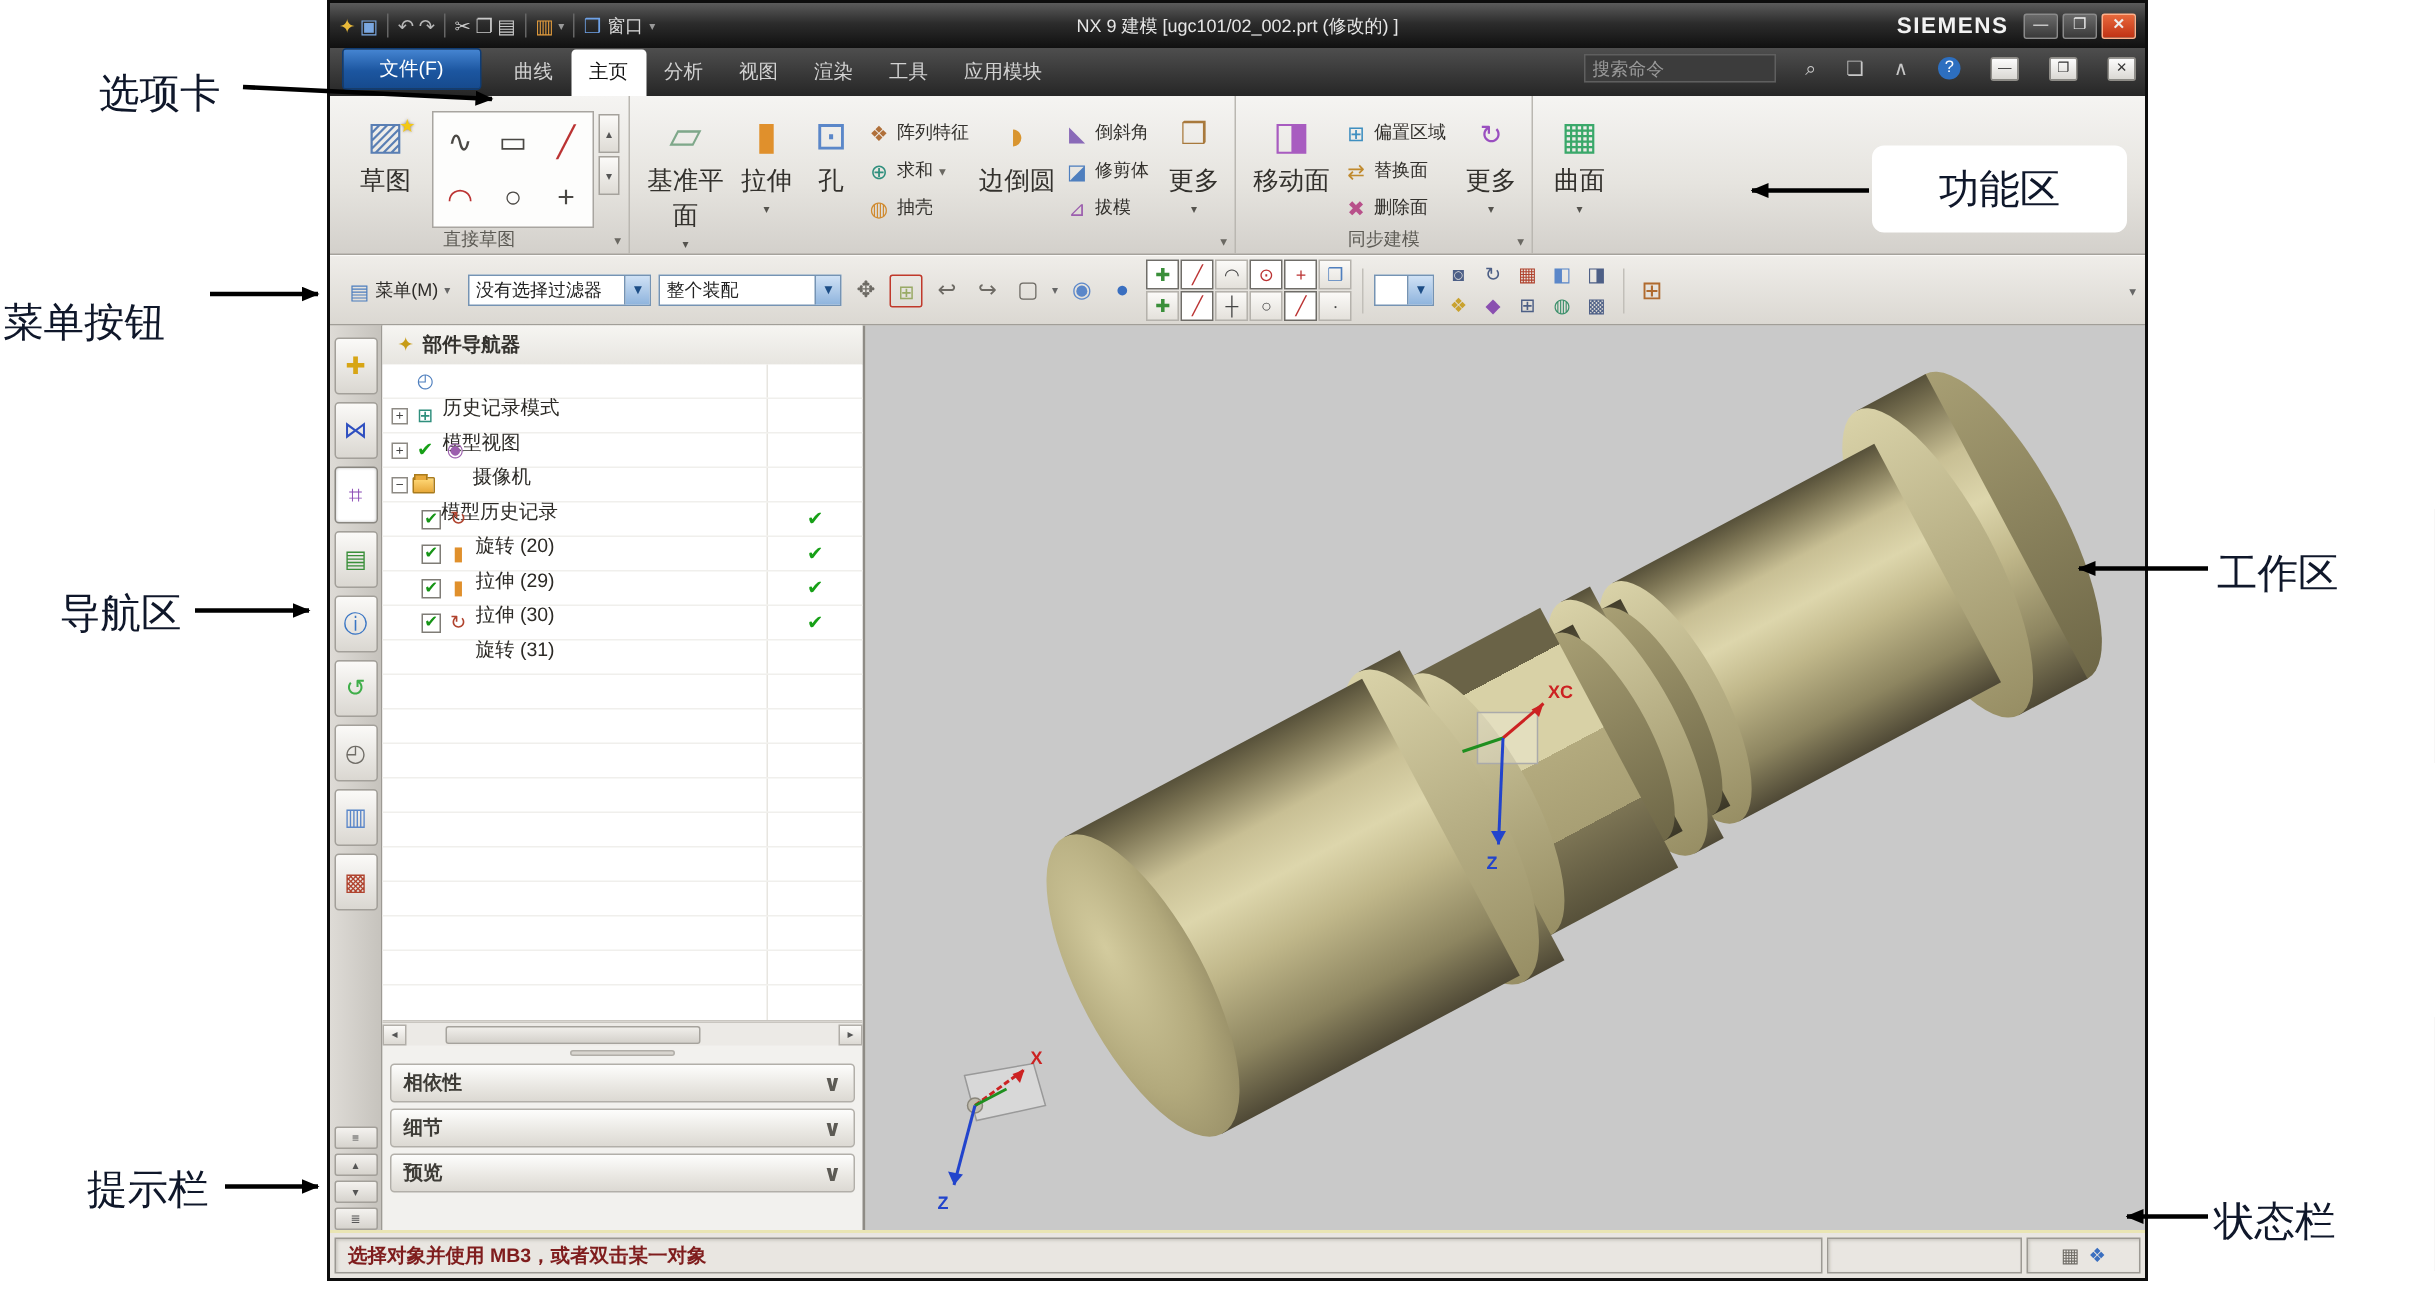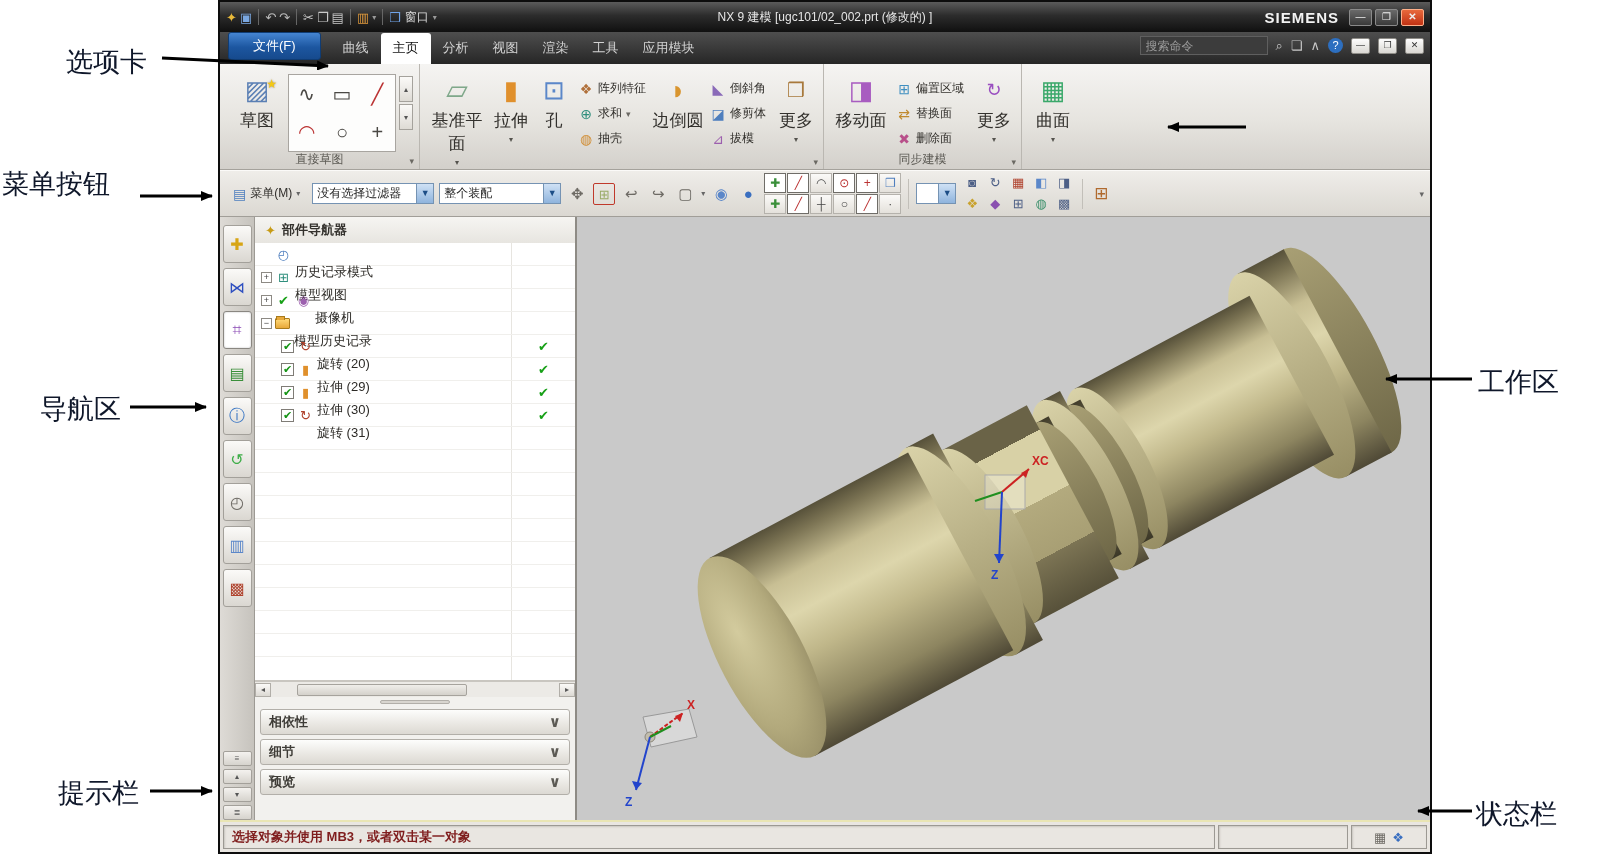--- a/index.html
+++ b/index.html
@@ -27,21 +27,21 @@
     background:linear-gradient(#6a6a6a,#3a3a3a); color:#eee; font-size:10px; line-height:14px; text-align:center; }
   .wbtn.close { background:linear-gradient(#e8693c,#c03214); border-color:#ffb08a; font-weight:bold; }
 
   
   .tab-row { height:32px; flex:0 0 32px; background:linear-gradient(#4e4e4e,#262626);
     display:flex; align-items:flex-end; position:relative; }
   .file-btn { margin:0 10px 4px 8px; padding:4px 24px; border:1px solid #0f3c74; border-radius:3px;
     background:linear-gradient(#4585d2,#1c56a0 55%,#164a8d); color:#fff; font-size:13px; }
   .tab { background:none; border:none; color:#d2d2d2; font-size:13px; padding:6px 12px 7px; }
   .tab.active { background:#fff; color:#111; border-radius:3px 3px 0 0; }
-  .tabbar-right { position:absolute; right:6px; top:4px; display:flex; align-items:center; gap:8px;margin-left:12px; }
+  .tabbar-right { position:absolute; right:6px; top:4px; display:flex; align-items:center; gap:20px;margin-left:12px; }
   .cmd-search { width:128px; height:19px; background:#3c3c3c; border:1px solid #5f5f5f;
     color:#b9b9b9; font-size:12px; padding:0 5px; }
   .cmd-search::placeholder { color:#9a9a9a; }
   .titem { color:#c7c7c7; font-size:13px; }
   .help-badge { width:15px; height:15px; border-radius:50%; background:#2d6fc0; color:#fff;
     font-size:11px; text-align:center; line-height:15px; }
   .mini-wbtn { width:19px; height:16px; background:linear-gradient(#fdfdfd,#d9d7d2);
     border:1px solid #8f8d88; border-radius:2px; color:#333; font-size:9px; line-height:13px; text-align:center; }
 
   
@@ -659,23 +659,24 @@
       <div class="pcell pmsg">选择对象并使用 MB3，或者双击某一对象</div>
       <div class="pcell mid"></div>
       <div class="pcell icons">
         <span class="sico">▦</span>
         <span class="sico b">❖</span>
       </div>
     </div>
   </div>
 
   <div class="callout" style="left:66px;top:44px">选项卡</div>
-  <div class="callout" style="left:2px;top:166px">菜单按钮</div>
+  <div class="callout" style="left:2px;top:197px">菜单按钮</div>
   <div class="callout" style="left:40px;top:391px">导航区</div>
   <div class="callout" style="left:58px;top:775px">提示栏</div>
+  <div class="callout boxed" style="left:1248px;top:97px">功能区</div>
   <div class="callout" style="left:1478px;top:364px">工作区</div>
   <div class="callout" style="left:1476px;top:796px">状态栏</div>
 
   <svg class="arrows" width="1623" height="864">
     <defs>
       <marker id="ah" markerWidth="12" markerHeight="10" refX="11" refY="5" orient="auto" markerUnits="userSpaceOnUse">
         <path d="M0,0 L12,5 L0,10 z" fill="#000"></path>
       </marker>
     </defs>
     <line x1="162" y1="58" x2="328" y2="66" stroke="#000" stroke-width="3" marker-end="url(#ah)"></line>

